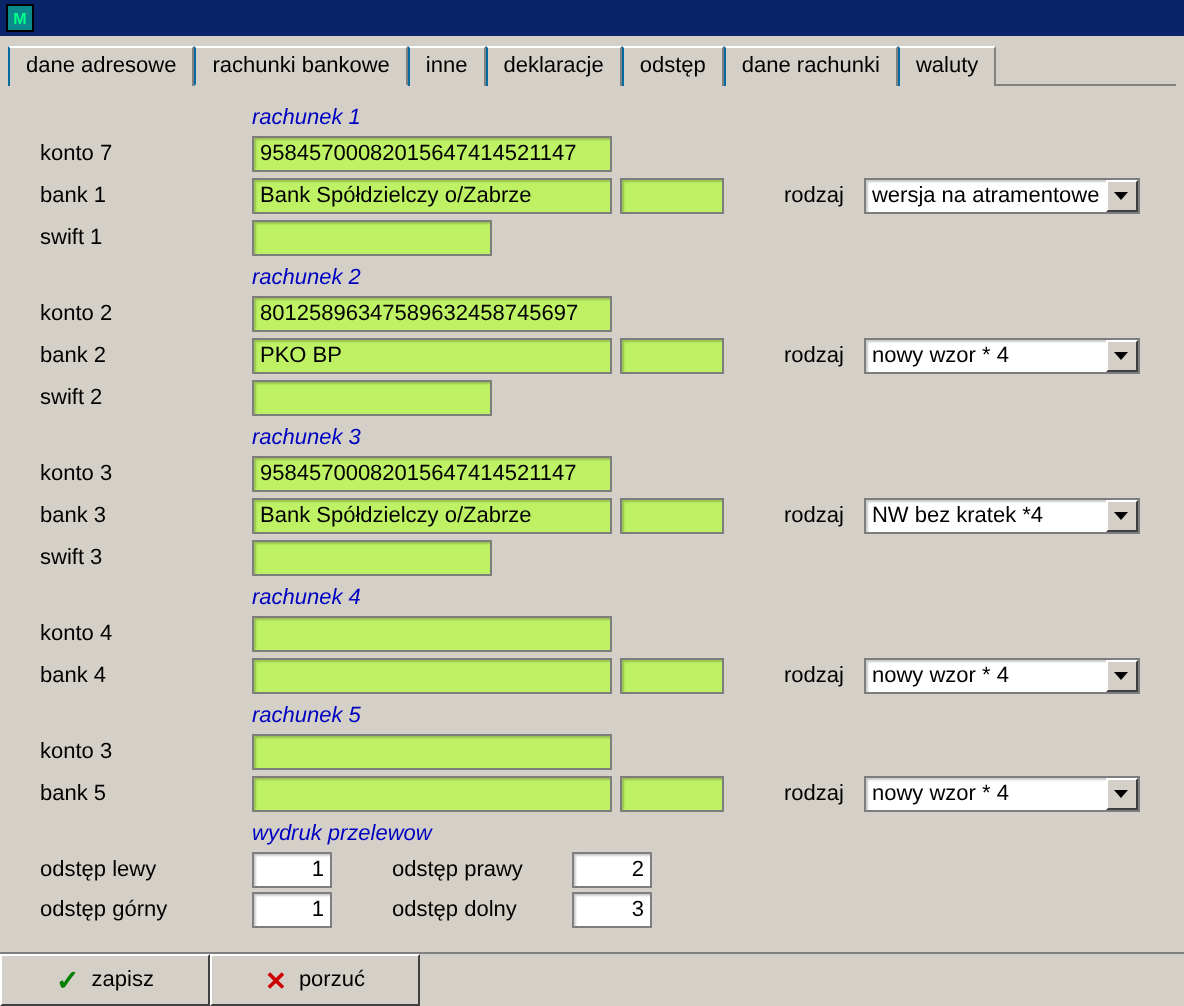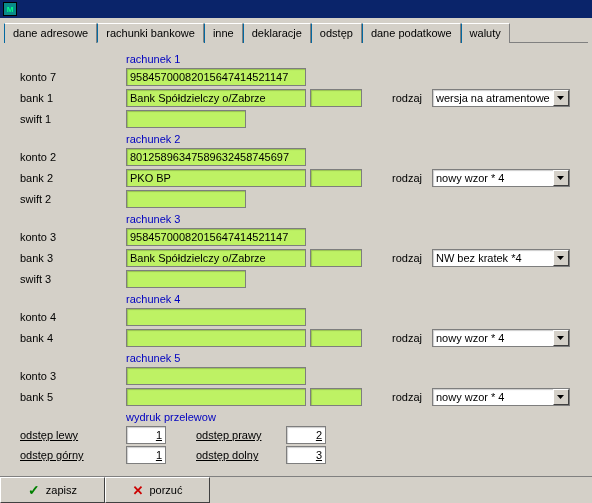--- a/index.html
+++ b/index.html
@@ -53,20 +53,21 @@
   color: #000;
   z-index: 2;
 }
 .content {
   padding: 6px 6px 0 6px;
   background: #d4d0c8;
 }
 .section-header {
   color: #0000c0;
   margin: 4px 0 2px 120px;
+  font-style: italic;
 }
 .row {
   display: flex;
   align-items: center;
   margin: 1px 0;
   height: 20px;
 }
 .label {
   width: 120px;
   padding-left: 14px;
@@ -114,21 +115,20 @@
   display: flex;
   align-items: center;
   justify-content: center;
 }
 .select-btn svg { width: 7px; height: 4px; }
 .print-row {
   display: flex;
   align-items: center;
   height: 20px;
   padding-left: 14px;
-  text-decoration: underline;
 }
 .print-label { width: 106px; }
 .print-input {
   width: 40px;
   height: 18px;
   border: 1px solid #7e7e7e;
   background: #fff;
   text-align: right;
   padding: 1px 3px;
   font-family: inherit;
@@ -169,21 +169,21 @@
 <div class="titlebar">
   <div class="titlebar-icon">M</div>
 </div>
 
 <div class="tabs" id="tabbar">
     <div class="tab">dane adresowe</div>
     <div class="tab active">rachunki bankowe</div>
     <div class="tab">inne</div>
     <div class="tab">deklaracje</div>
     <div class="tab">odstęp</div>
-    <div class="tab">dane podatkowe</div>
+    <div class="tab">dane rachunki</div>
     <div class="tab">waluty</div>
   </div>
 
 <div class="content" id="content">
     <div class="section-header">rachunek 1</div>
     <div class="row">
       <span class="label">konto  7</span>
       <input class="input konto" value="95845700082015647414521147" style="">
     </div>
     <div class="row">

